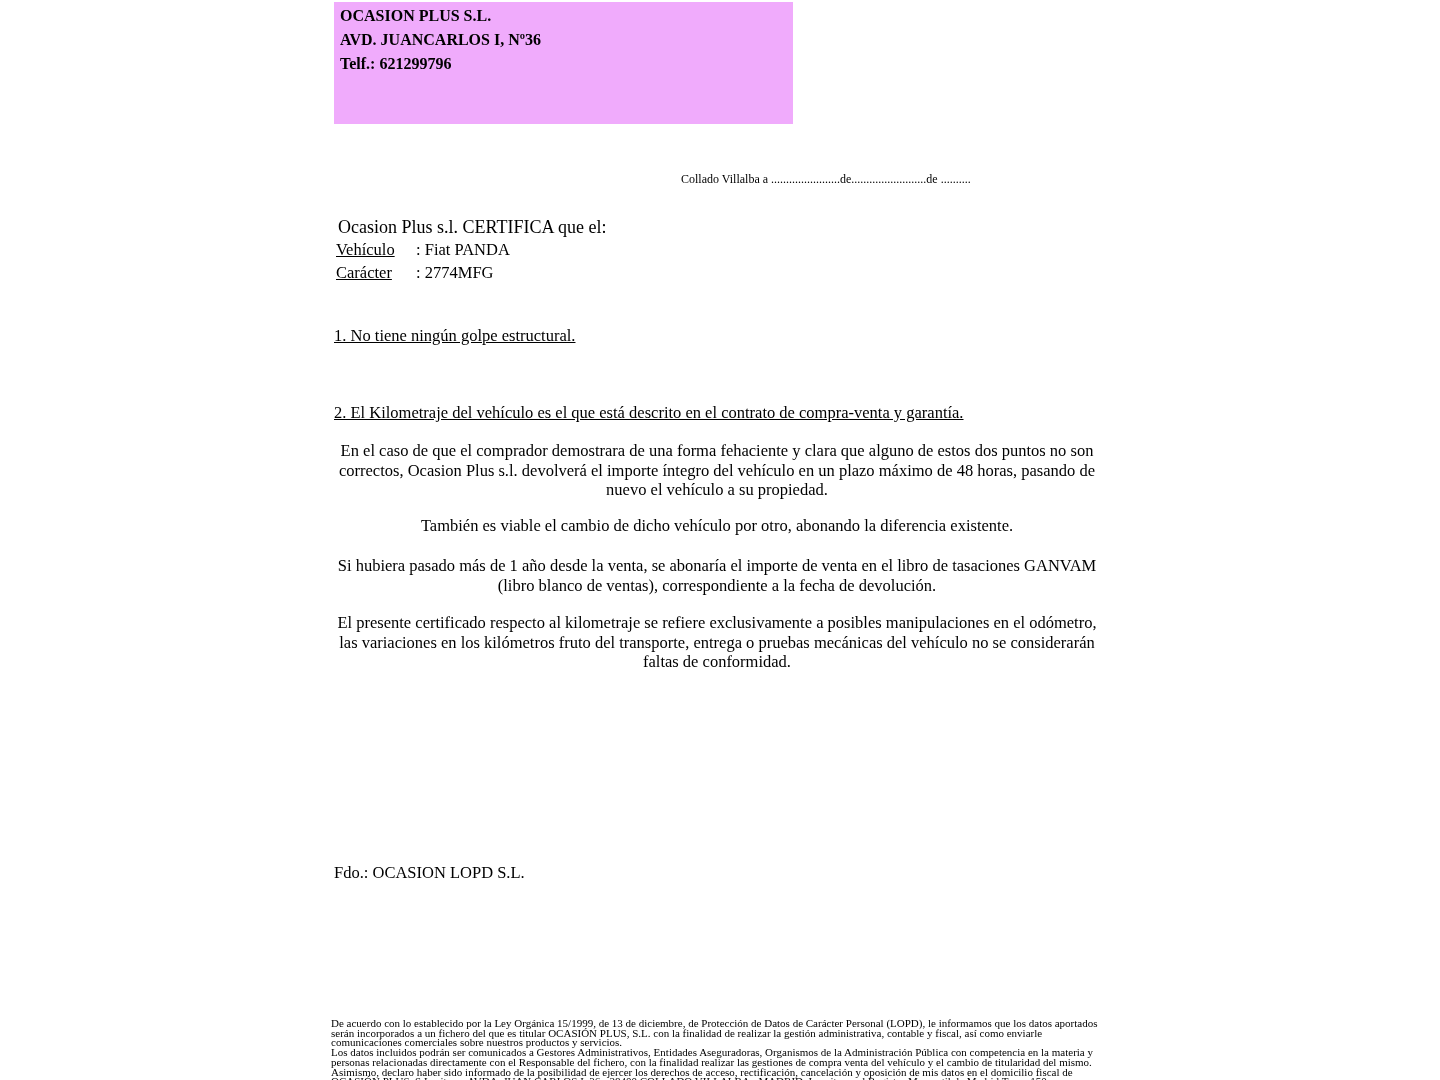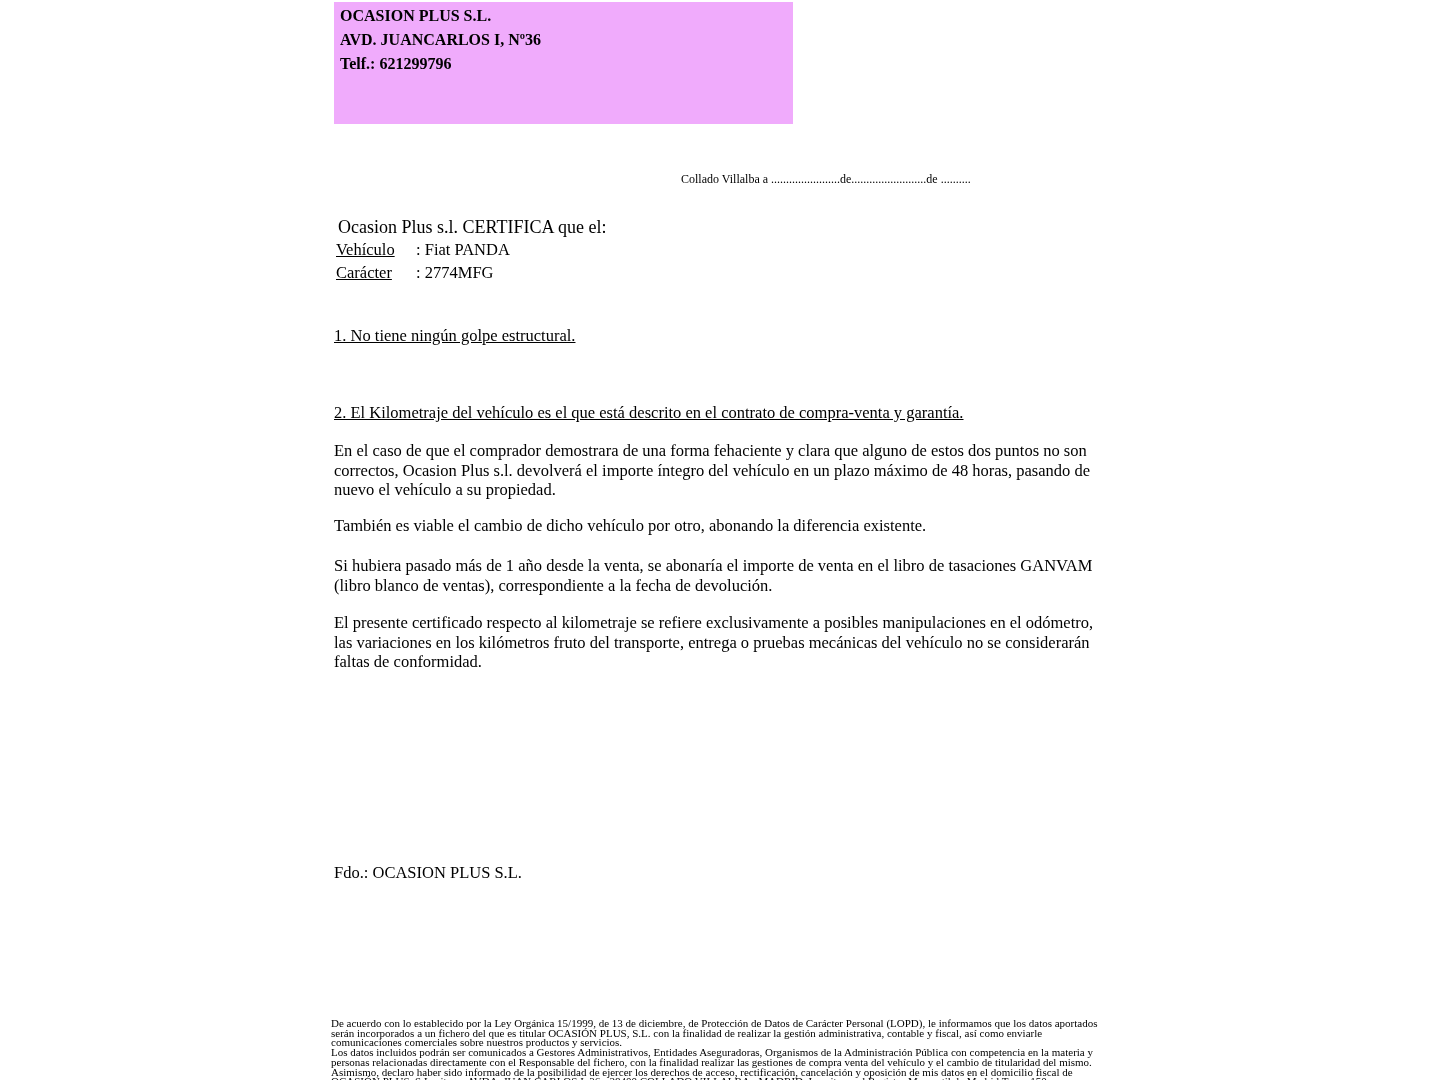--- a/index.html
+++ b/index.html
@@ -41,20 +41,21 @@
 
   .point { left:334px; top:0; font-size:16.5px; width:780px;text-decoration:underline; }
   .point-1 { top:326px; }
   .point-2 { top:363px;margin-top:40px; }
 
   .para {
     left:334px;
     width:766px;
     font-size:16.5px;
     line-height:19.6px;
+    text-align:center;
   }
   .para-1 { top:441px; }
   .para-2 { top:516px; }
   .para-3 { top:556px; }
   .para-4 { top:613px; }
 
   .signature { left:334px; top:863px; font-size:16.5px; }
 
   .legal {
     left:331px; top:1019px;
@@ -86,19 +87,19 @@
 </div>
 
 <div class="abs point point-1">1. No tiene ningún golpe estructural.</div>
 <div class="abs point point-2">2. El Kilometraje del vehículo es el que está descrito en el contrato de compra-venta y garantía.</div>
 
 <div class="abs para para-1">En el caso de que el comprador demostrara de una forma fehaciente y clara que alguno de estos dos puntos no son correctos, Ocasion Plus s.l. devolverá el importe íntegro del vehículo en un plazo máximo de 48 horas, pasando de nuevo el vehículo a su propiedad.</div>
 <div class="abs para para-2">También es viable el cambio de dicho vehículo por otro, abonando la diferencia existente.</div>
 <div class="abs para para-3">Si hubiera pasado más de 1 año desde la venta, se abonaría el importe de venta en el libro de tasaciones GANVAM (libro blanco de ventas), correspondiente a la fecha de devolución.</div>
 <div class="abs para para-4">El presente certificado respecto al kilometraje se refiere exclusivamente a posibles manipulaciones en el odómetro, las variaciones en los kilómetros fruto del transporte, entrega o pruebas mecánicas del vehículo no se considerarán faltas de conformidad.</div>
 
-<div class="abs signature">Fdo.: OCASION PLUS S.L.</div>
+<div class="abs signature">Fdo.: OCASION LOPD S.L.</div>
 
 <div class="abs legal">
   <div>De acuerdo con lo establecido por la Ley Orgánica 15/1999, de 13 de diciembre, de Protección de Datos de Carácter Personal (LOPD), le informamos que los datos aportados serán incorporados a un fichero del que es titular OCASIÓN PLUS, S.L. con la finalidad de realizar la gestión administrativa, contable y fiscal, así como enviarle comunicaciones comerciales sobre nuestros productos y servicios.</div>
   <div>Los datos incluidos podrán ser comunicados a Gestores Administrativos, Entidades Aseguradoras, Organismos de la Administración Pública con competencia en la materia y personas relacionadas directamente con el Responsable del fichero, con la finalidad realizar las gestiones de compra venta del vehículo y el cambio de titularidad del mismo.</div>
   <div>Asimismo, declaro haber sido informado de la posibilidad de ejercer los derechos de acceso, rectificación, cancelación y oposición de mis datos en el domicilio fiscal de OCASIÓN PLUS, S.L. sito en AVDA. JUAN CARLOS I, 36 - 28400 COLLADO VILLALBA - MADRID. Inscrita en el Registro Mercantil de Madrid Tomo:150, Inscripción:1, Hoja:M 511731</div>
 </div>
 
 </body></html>

